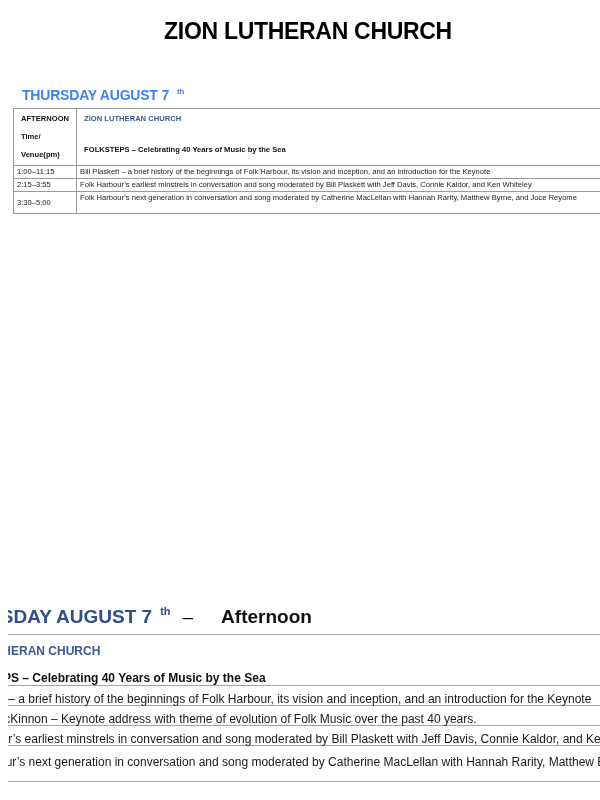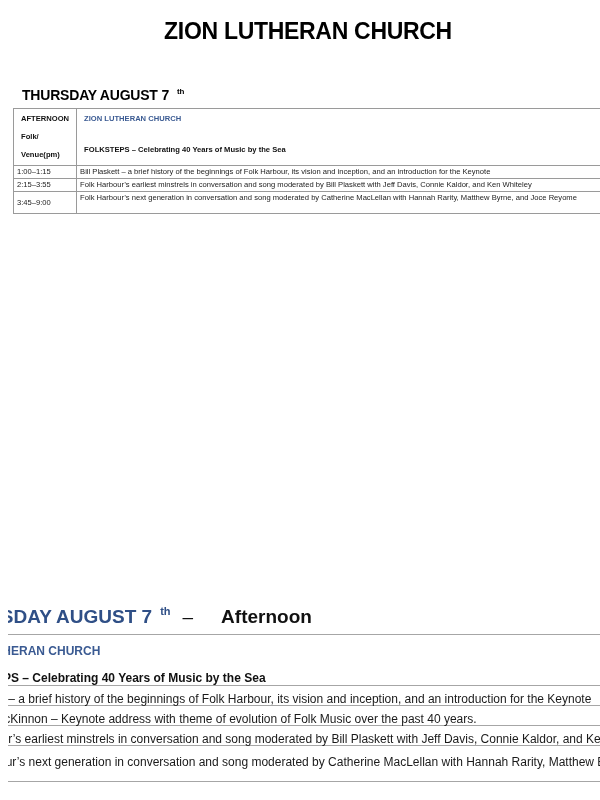--- a/index.html
+++ b/index.html
@@ -11,21 +11,21 @@
     }
     .page { position: relative; width: 600px; height: 800px; overflow: hidden; }
 
     .doc-title {
       position: absolute; left: 0; top: 6px; width: 600px;
       text-align: center; font-weight: bold; font-size: 23px;
       letter-spacing: -0.3px; color: #000;
     }
     .day-heading {
       position: absolute; left: 6px; top: 75px;
-      font-weight: bold; font-size: 14px; color: #000000;
+      font-weight: bold; font-size: 14px; color: #3b82f6;
       letter-spacing: -0.2px;
       text-align: right;
     }
     .day-heading sup { font-size: 8px; vertical-align: 6px; }
 
     
     table.sched {
       position: absolute; left: 5px; top: 100px; width: 594px;
       border-collapse: collapse; font-size: 7.6px; color: #222;
     }
@@ -76,38 +76,38 @@
 
   <div class="doc-title">ZION LUTHERAN CHURCH</div>
 
   <div class="day-heading"><span>THURSDAY AUGUST 7</span><sup>th</sup></div>
 
   <table class="sched">
     <tbody>
         <tr class="head">
       <td class="time">
         <div>AFTERNOON</div>
-        <div>Folk/</div>
+        <div>Time/</div>
         <div>Venue(pm)</div>
       </td>
       <td>
         <span class="venue">ZION LUTHERAN CHURCH</span>
         <span class="headline">FOLKSTEPS – Celebrating 40 Years of Music by the Sea</span>
       </td>
     </tr>
     <tr class="r">
-      <td class="time">1:00–1:15</td>
+      <td class="time">1:00–11:15</td>
       <td>Bill Plaskett – a brief history of the beginnings of Folk Harbour, its vision and inception, and an introduction for the Keynote</td>
     </tr>
     <tr class="r">
       <td class="time">2:15–3:55</td>
       <td>Folk Harbour’s earliest minstrels  in conversation and song moderated by Bill Plaskett with Jeff Davis, Connie Kaldor, and Ken Whiteley</td>
     </tr>
     <tr class="r2">
-      <td class="time">3:45–9:00</td>
+      <td class="time">3:30–5:00</td>
       <td>Folk Harbour’s next generation in conversation and song moderated by Catherine MacLellan with Hannah Rarity, Matthew Byrne, and Joce Reyome</td>
     </tr>
   </tbody>
     </table>
 
   <div class="zoom-wrap">
     <div class="zoom-inner">
       <div class="zoom-heading"><span class="blue">THURSDAY AUGUST 7</span><sup class="blue">th</sup><span class="dash">–</span><span class="aft">Afternoon</span></div>
 
       <div class="zrow venue-row">

